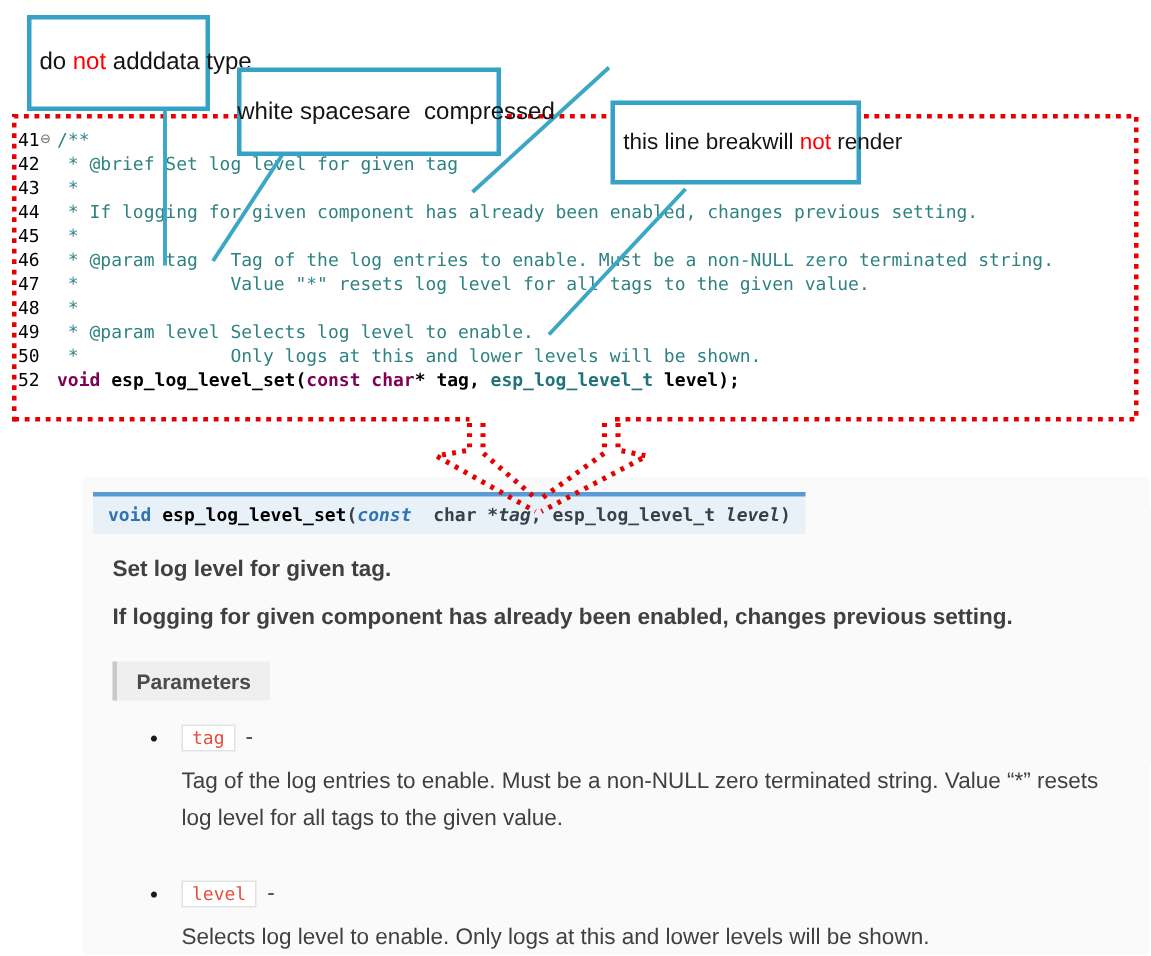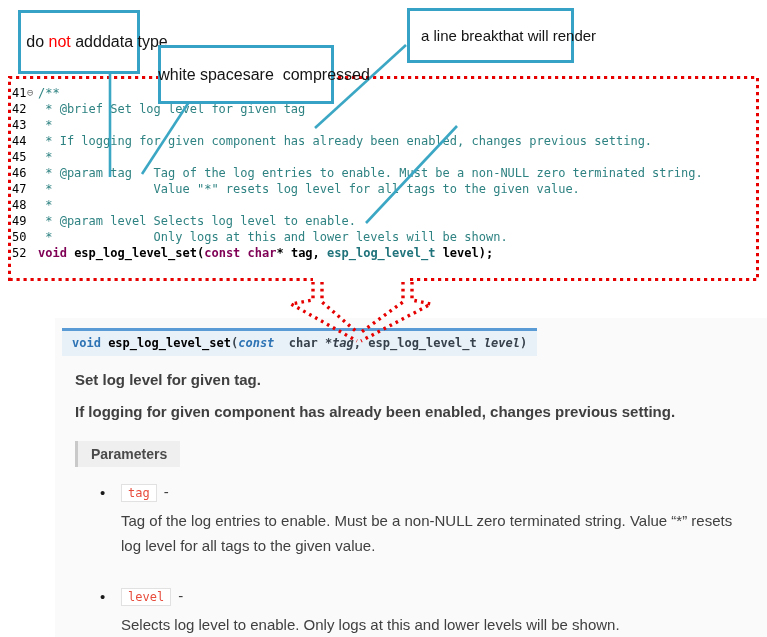--- a/index.html
+++ b/index.html
@@ -92,23 +92,23 @@
   </svg>
 
   <div class="callout" style="left:18px;top:10px;width:122px;height:64px">
     <div class="cl"><span>do </span><span class="red">not</span><span> add</span></div>
     <div class="cl"><span>data type</span></div>
   </div>
   <div class="callout" style="left:158px;top:45px;width:176px;height:59px">
     <div class="cl"><span>white spaces</span></div>
     <div class="cl"><span>are  compressed</span></div>
   </div>
-  <div class="callout" style="left:407px;top:8px;width:167px;height:55px;font-size:15px">
-    <div class="cl"><span>a line break</span></div>
-    <div class="cl"><span>that will render</span></div>
+  <div class="callout" style="left:407px;top:67px;width:167px;height:56px;font-size:15px">
+    <div class="cl"><span>this line break</span></div>
+    <div class="cl"><span>will </span><span class="red">not</span><span> render</span></div>
   </div>
 
   <div id="docs">
     <div class="sig"><span class="s-kw">void</span><span> </span><span class="s-name">esp_log_level_set</span><span>(</span><span class="s-kw s-it">const</span><span>  </span><span>char</span><span> *</span><span class="s-it">tag</span><span>, </span><span>esp_log_level_t</span><span> </span><span class="s-it">level</span><span>)</span></div>
     <p>Set log level for given tag.</p>
     <p>If logging for given component has already been enabled, changes previous setting.</p>
     <div class="params-label">Parameters</div>
     <ul id="param-list">
         <li class="pitem"><span class="blt">•</span><span class="chip">tag</span><span class="sep">-</span><div class="desc">Tag of the log entries to enable. Must be a non-NULL zero terminated string. Value “*” resets log level for all tags to the given value.</div></li>
         <li class="pitem"><span class="blt">•</span><span class="chip">level</span><span class="sep">-</span><div class="desc">Selects log level to enable. Only logs at this and lower levels will be shown.</div></li>

